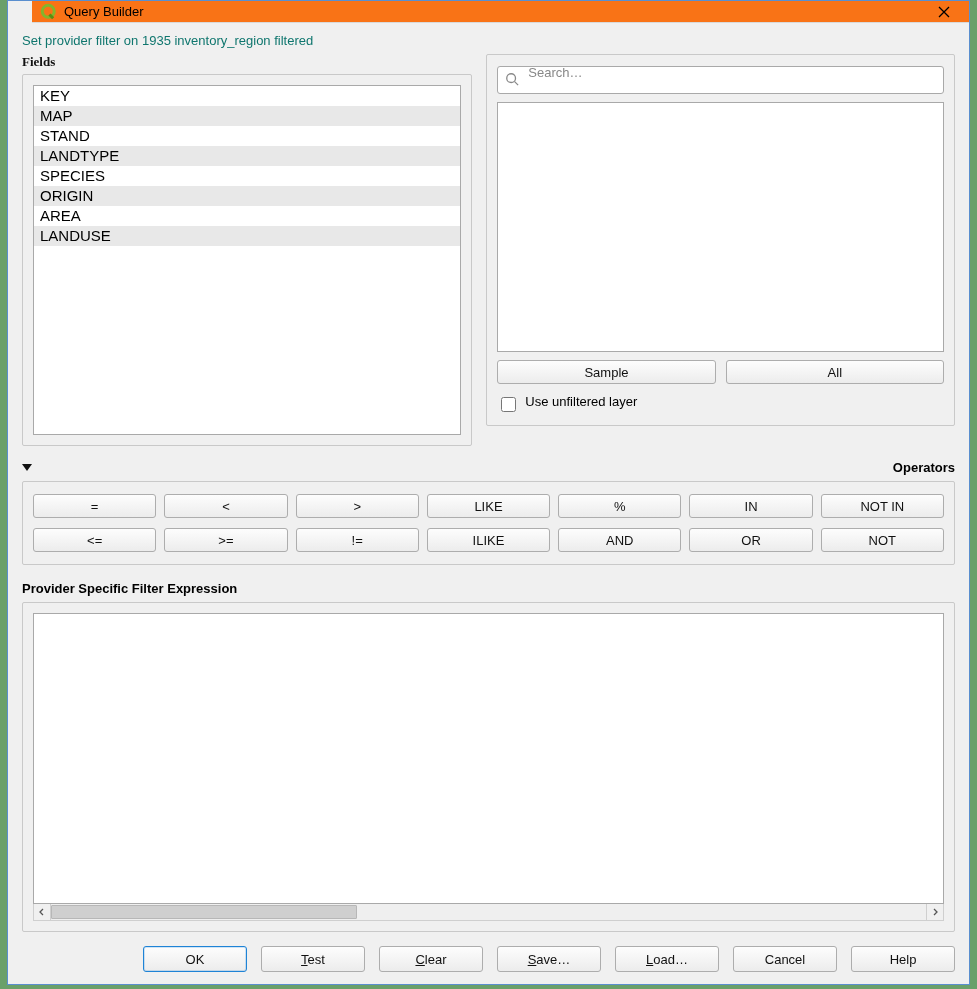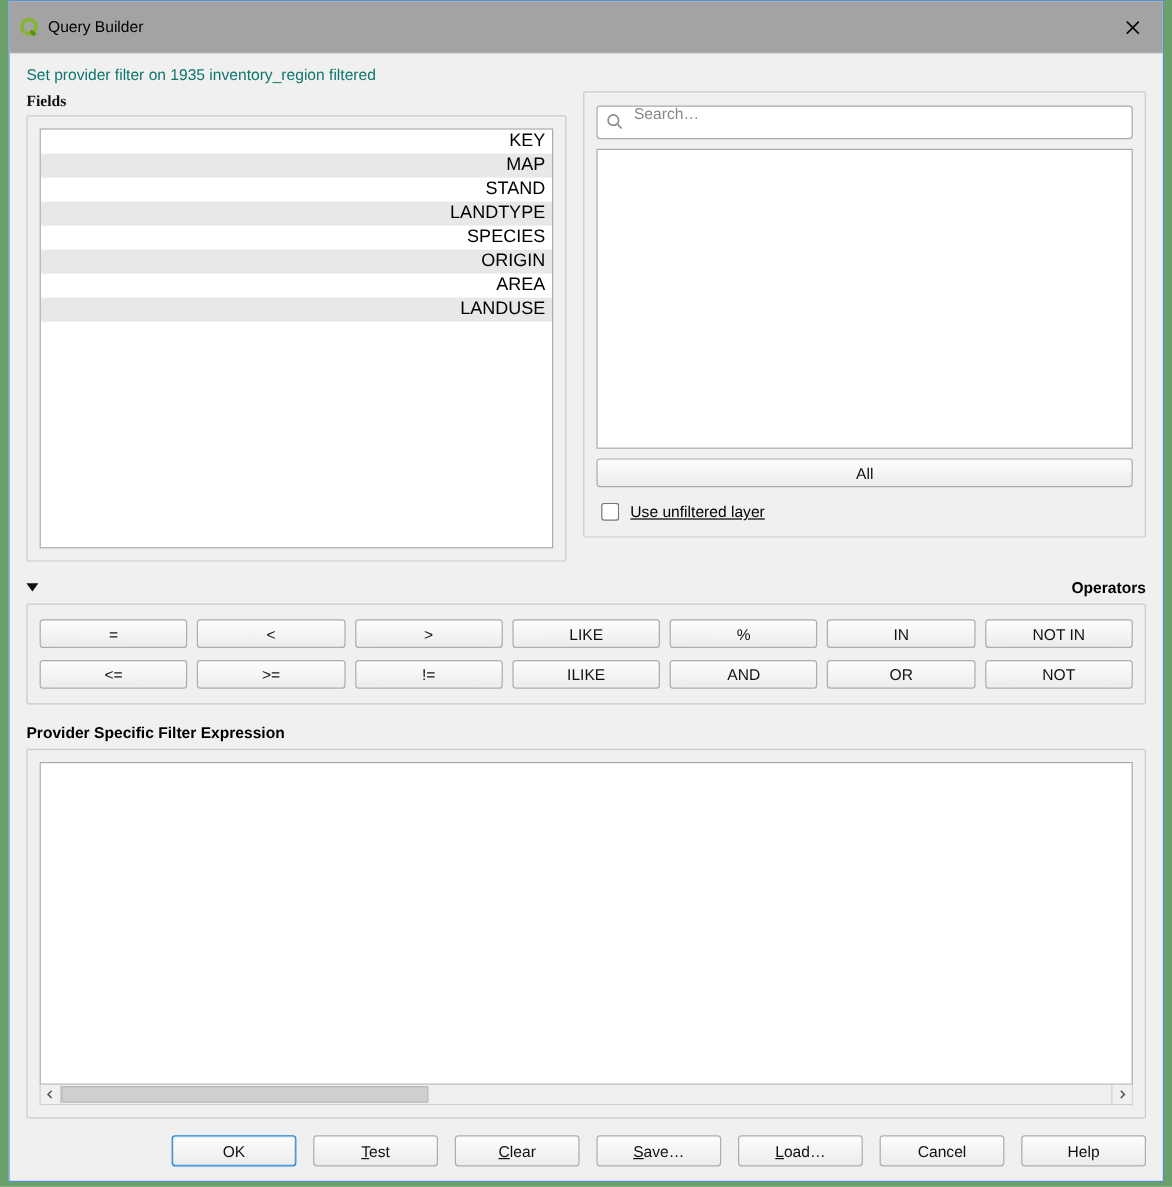--- a/index.html
+++ b/index.html
@@ -20,26 +20,27 @@
     top: 0;
     width: 963px;
     height: 985px;
     background: #f0f0f0;
     border: 1px solid #5a8fcf;
     display: flex;
     flex-direction: column;
   }
 
   .titlebar {
-    height: 44px;
-    background: #a3a3a3;
+    height: 22px;
+    background: #f97316;
     display: flex;
     align-items: center;
     padding: 0 2px 0 8px;
     border-bottom: 1px solid #d9d9d9;
+    margin-left: 24px;
   }
   .titlebar .app-icon {
     width: 18px; height: 18px;
     margin-right: 6px;
   }
   .titlebar .title {
     font-size: 13px;
     color: #000;
     flex: 1;
   }
@@ -99,21 +100,20 @@
   .fields-list {
     flex: 1;
     background: #fff;
     border: 1px solid #a9a9a9;
     overflow: auto;
     font-size: 15px;
     line-height: 20px;
   }
   .fields-list .row {
     padding: 0 6px;
-    text-align: right;
   }
   .fields-list .row:nth-child(even) { background: #e8e8e8; }
 
   .values-box {
     height: 372px;
     display: flex;
     flex-direction: column;
     gap: 8px;
   }
   .search-wrap {
@@ -146,25 +146,24 @@
   }
 
   .values-buttons {
     display: flex;
     gap: 10px;
   }
   .values-buttons button { flex: 1; }
 
   .checkbox-row {
     display: flex;
-    align-items: center;
+    align-items: flex-start;
     gap: 6px;
     font-size: 13px;
     margin-top: 2px;
-    text-decoration: underline;
   }
   .checkbox-row input { width: 15px; height: 15px; }
 
   button.qbtn, .op-btn, .bottom-btn {
     height: 24px;
     border: 1px solid #adadad;
     border-radius: 3px;
     background: linear-gradient(#fdfdfd,#ececec);
     font-family: inherit;
     font-size: 13px;
@@ -315,20 +314,21 @@
             <span class="sicon">
               <svg viewBox="0 0 16 16">
                   <circle cx="7" cy="7" r="5" fill="none" stroke="currentColor" stroke-width="1.5"></circle>
                   <line x1="11" y1="11" x2="15" y2="15" stroke="currentColor" stroke-width="1.5"></line>
                 </svg>
             </span>
             <input type="text" placeholder="Search…" style="">
           </div>
           <div class="values-list"></div>
           <div class="values-buttons">
+            <button class="qbtn">Sample</button>
             <button class="qbtn">All</button>
           </div>
           <label class="checkbox-row">
             <input type="checkbox" style="">
             <span>Use unfiltered layer</span>
           </label>
         </div>
       </div>
     </div>
 

